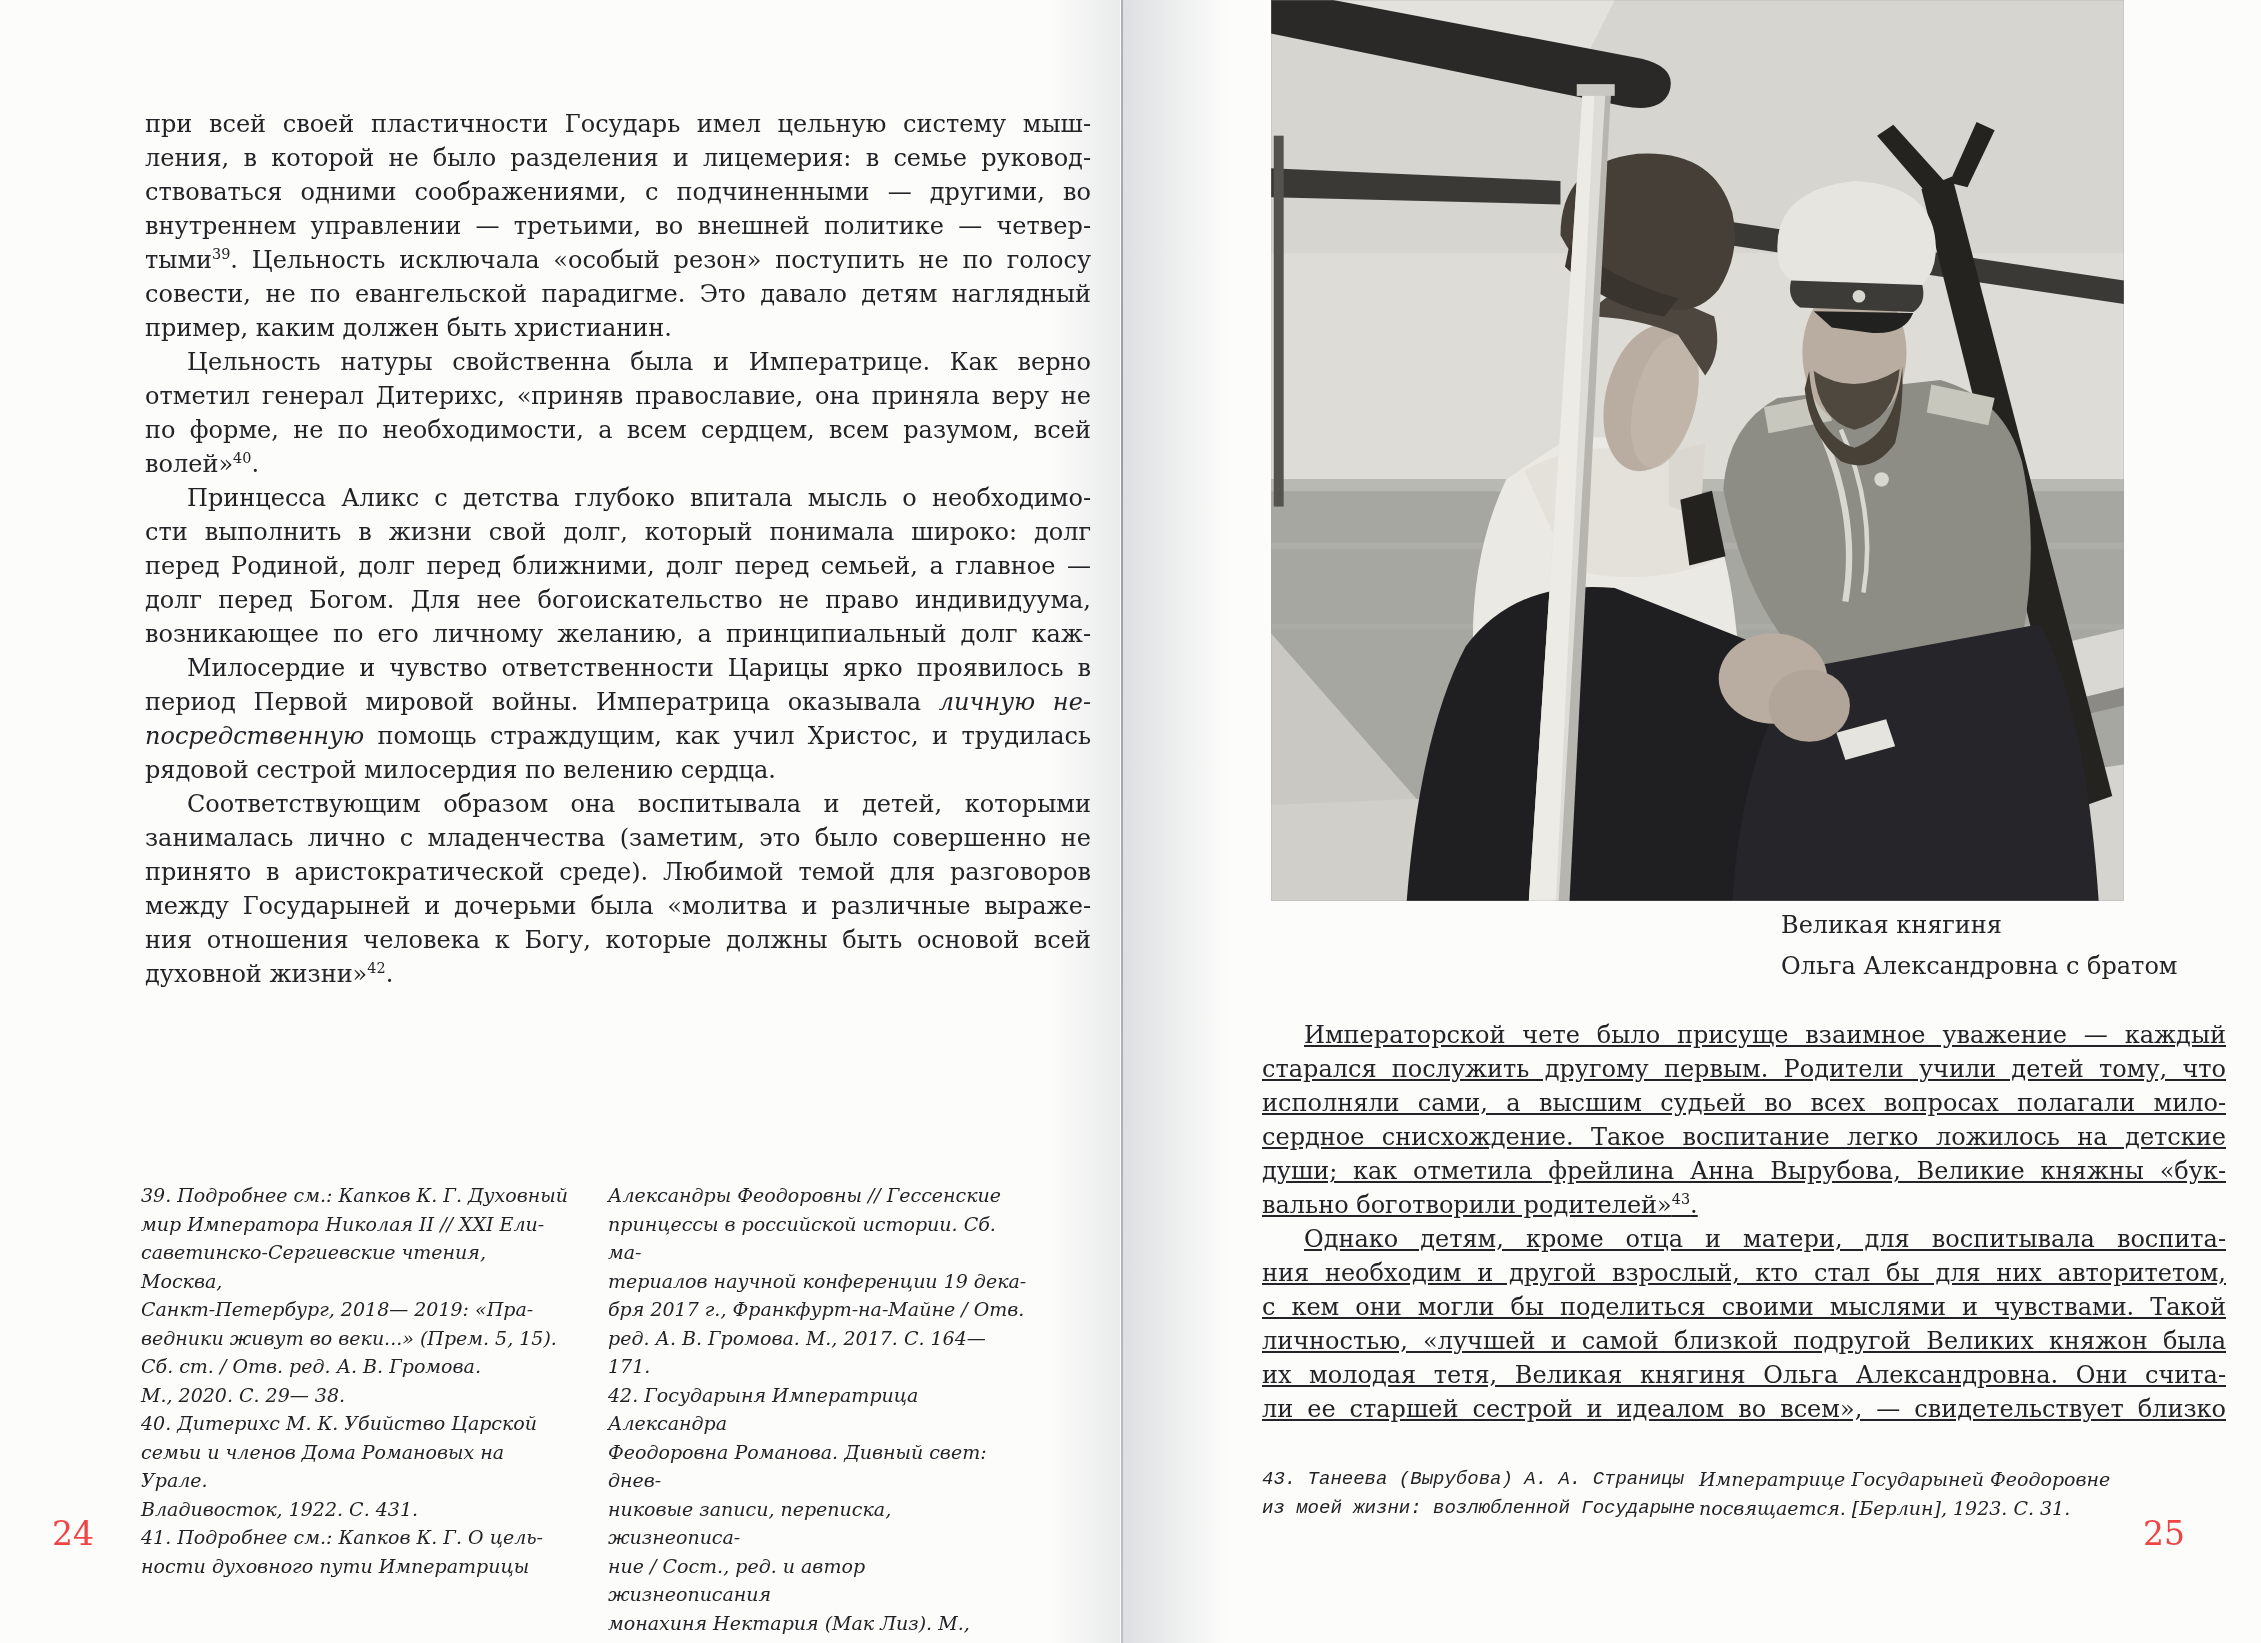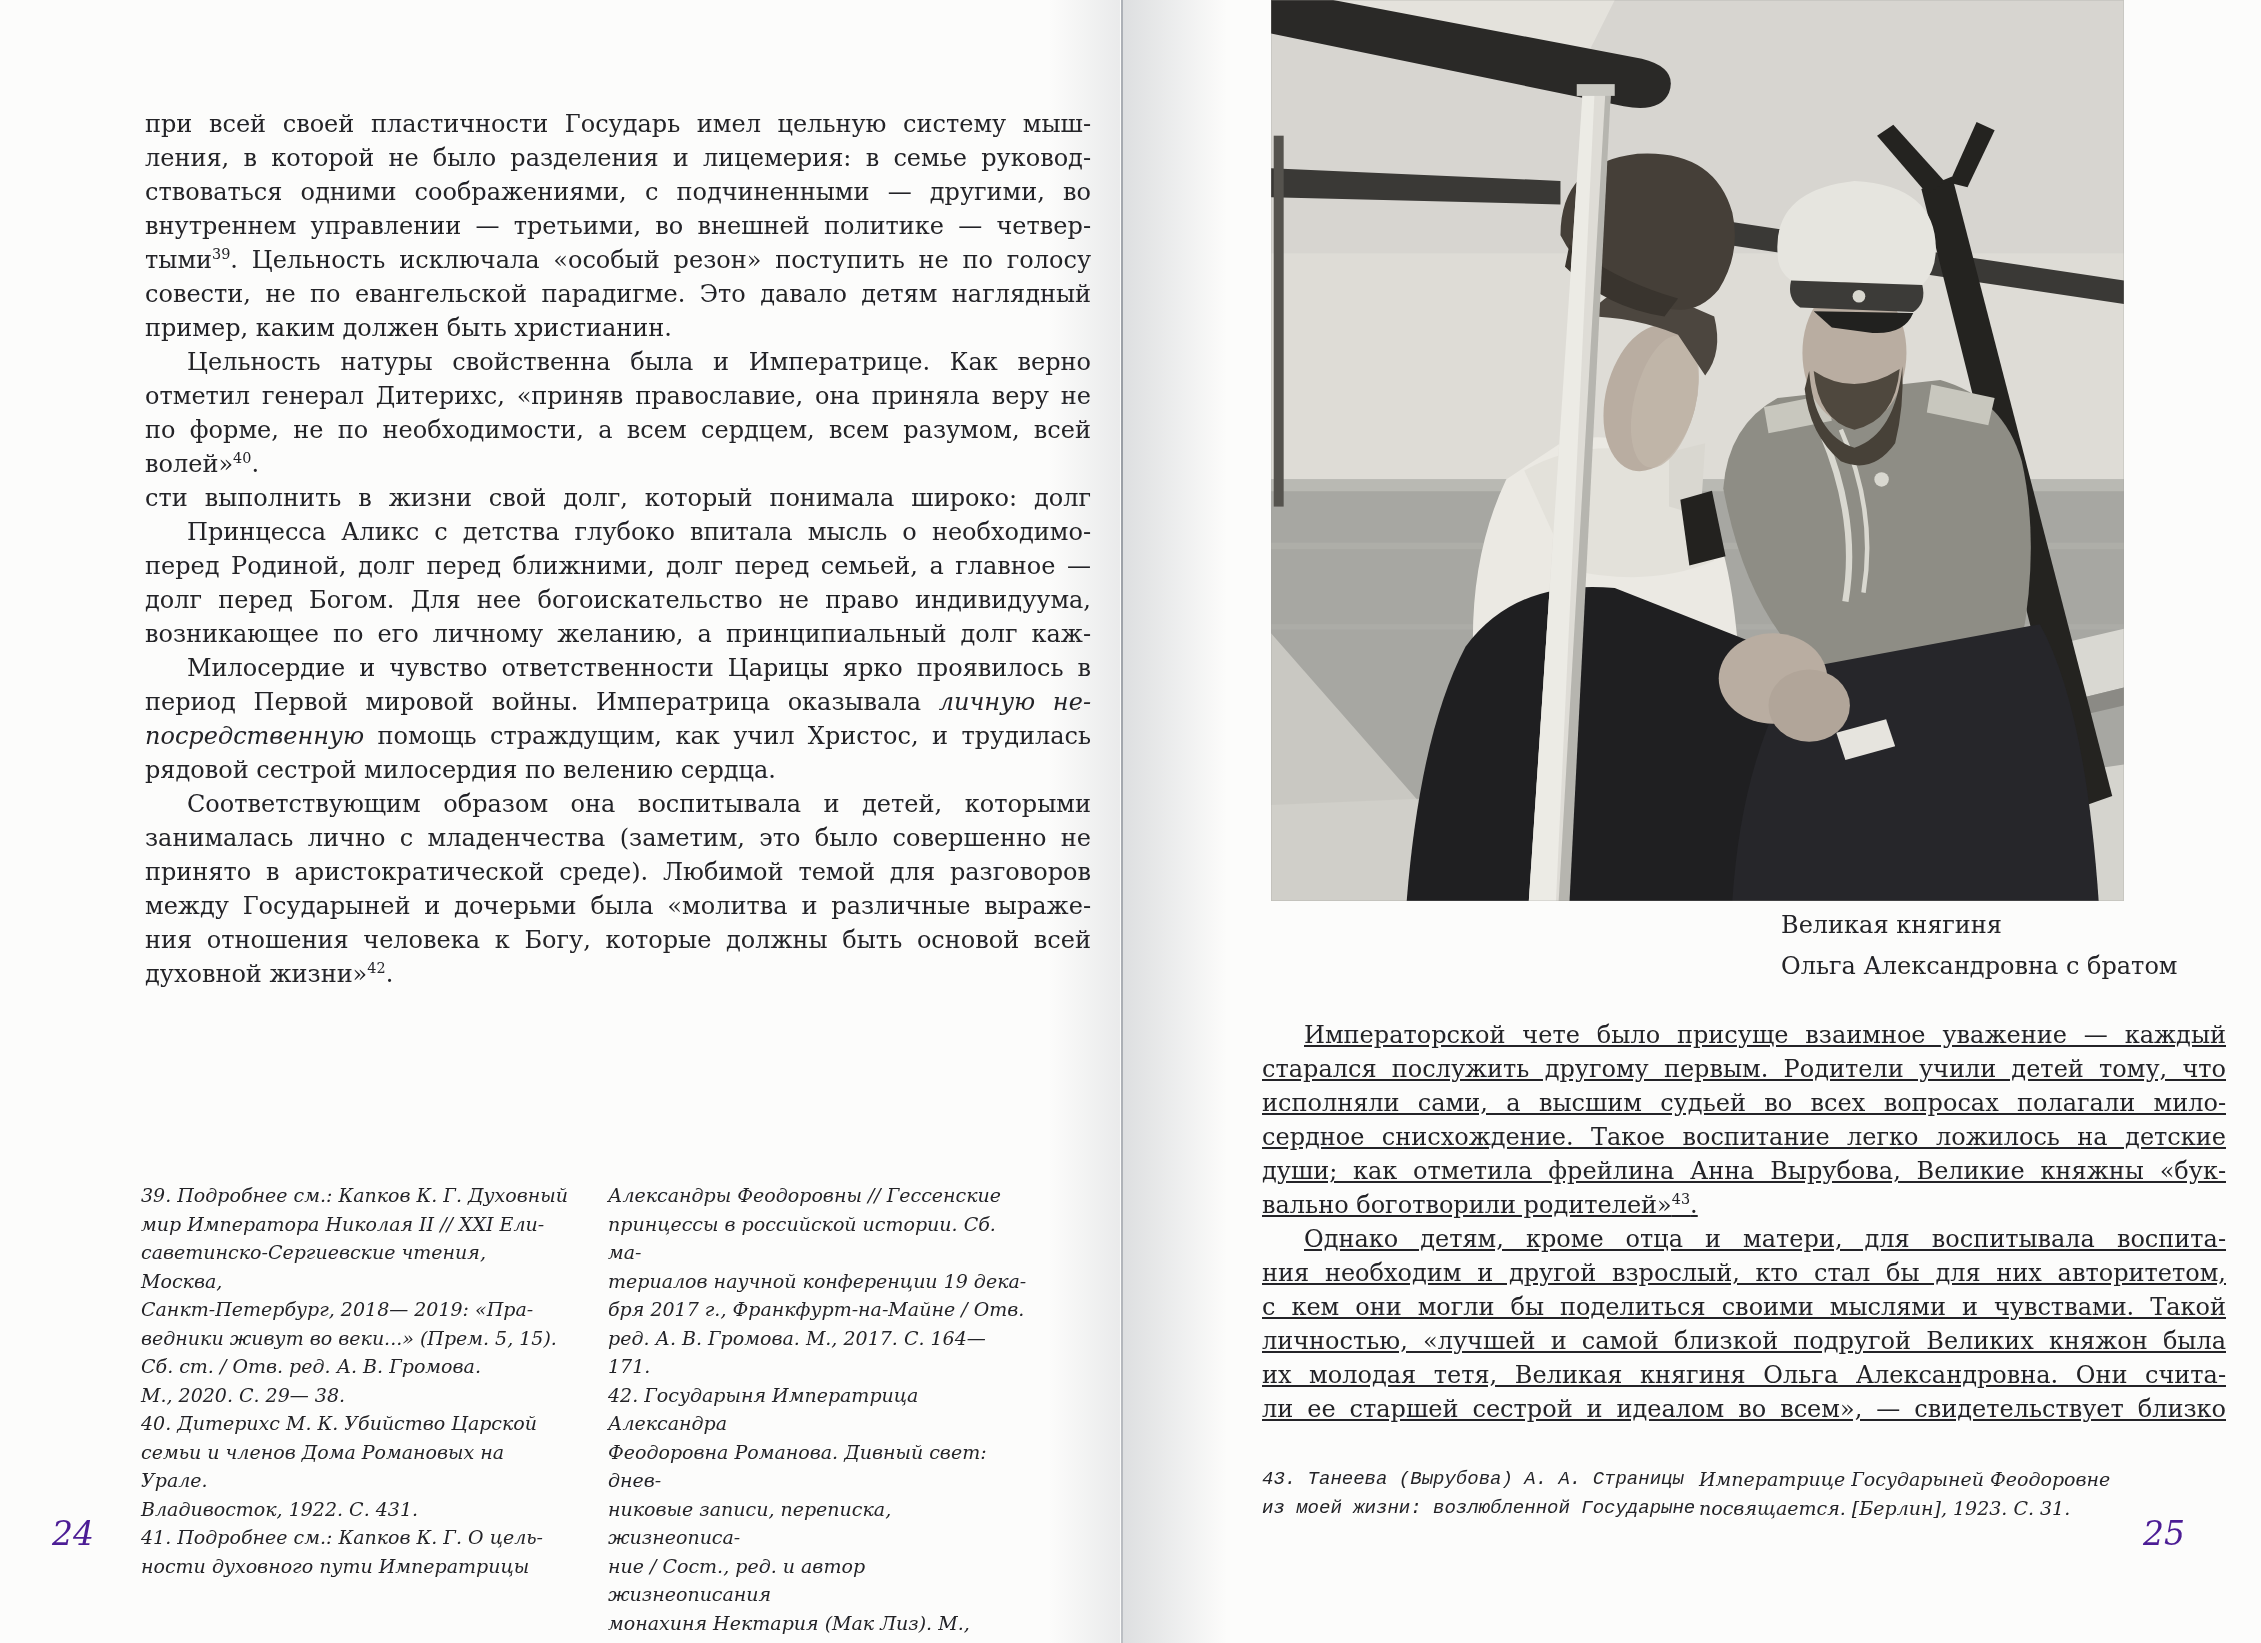--- a/index.html
+++ b/index.html
@@ -34,21 +34,21 @@
   #lfn1{left:141px;top:1181px;width:428px;}
   #lfn2{left:608px;top:1181px;width:421px;}
   #rfn1{left:1262px;top:1465px;width:470px;font-family:Liberation Mono, monospace;}
   #rfn2{left:1699px;top:1465px;width:529px;}
   .fline{text-align:left;}
 
   
   .caption{position:absolute;left:1781px;top:905px;font-size:24px;line-height:41px;}
 
   
-  .pagenum{position:absolute;font-size:33px;font-style:italic;color:#4c1d95;}
+  .pagenum{position:absolute;font-size:33px;color:#ef4444;}
   #pn-left{left:52px;top:1514px;}
   #pn-right{left:2143px;top:1514px;}
 
   
   .photo-wrap{position:absolute;left:1271px;top:0;width:853px;height:901px;}
   .photo-wrap svg{display:block;width:100%;height:100%;}
 </style>
 </head>
 <body>
 
@@ -68,22 +68,22 @@
         <div class="line just">совести, не по евангельской парадигме. Это давало детям наглядный</div>
         <div class="line last">пример, каким должен быть христианин.</div>
       </div>
       <div class="para">
         <div class="line just first">Цельность натуры свойственна была и Императрице. Как верно</div>
         <div class="line just">отметил генерал Дитерихс, «приняв православие, она приняла веру не</div>
         <div class="line just">по форме, не по необходимости, а всем сердцем, всем разумом, всей</div>
         <div class="line last">волей»<sup>40</sup>.</div>
       </div>
       <div class="para">
+        <div class="line just first">Принцесса Аликс с детства глубоко впитала мысль о необходимо-</div>
         <div class="line just">сти выполнить в жизни свой долг, который понимала широко: долг</div>
-        <div class="line just first">Принцесса Аликс с детства глубоко впитала мысль о необходимо-</div>
         <div class="line just">перед Родиной, долг перед ближними, долг перед семьей, а главное —</div>
         <div class="line just">долг перед Богом. Для нее богоискательство не право индивидуума,</div>
         <div class="line just">возникающее по его личному желанию, а принципиальный долг каж-</div>
       </div>
       <div class="para">
         <div class="line just first">Милосердие и чувство ответственности Царицы ярко проявилось в</div>
         <div class="line just">период Первой мировой войны. Императрица оказывала <i>личную не-</i></div>
         <div class="line just"><i>посредственную</i> помощь страждущим, как учил Христос, и трудилась</div>
         <div class="line last">рядовой сестрой милосердия по велению сердца.</div>
       </div>

